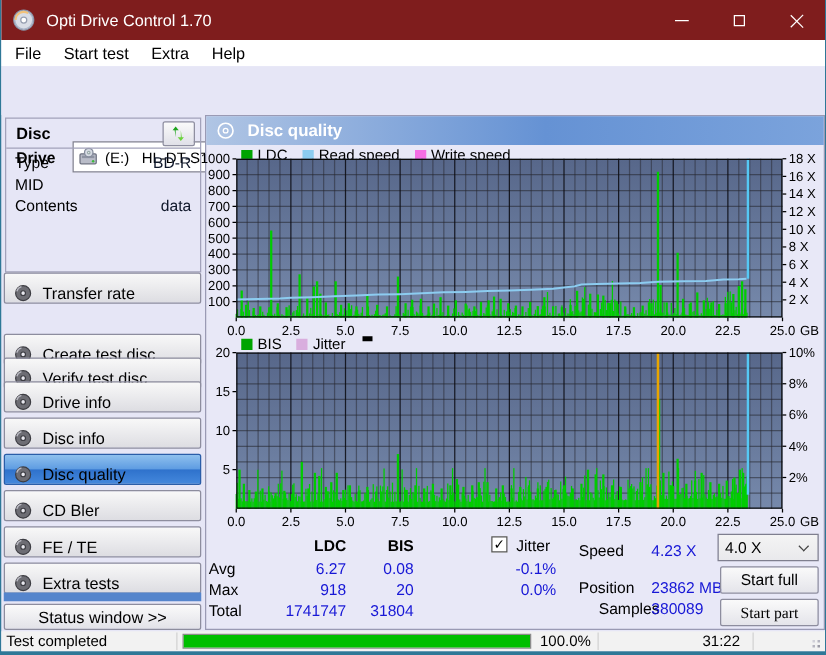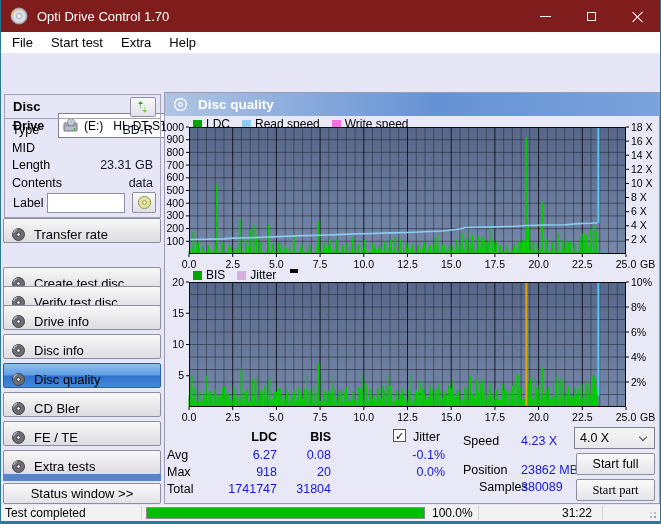--- a/index.html
+++ b/index.html
@@ -192,38 +192,24 @@
     </div>
     <div id="disc-rows" style="padding-top:3px;">
         <div class="drow">
           <span>Type</span>
           <span class="dv">BD-R</span>
         </div>
         <div class="drow">
           <span>MID</span>
         </div>
         <div class="drow">
-          <span>Length</span>
-          <span class="dv">23.31 GB</span>
-        </div>
-        <div class="drow">
           <span>Contents</span>
           <span class="dv">data</span>
         </div>
       </div>
-    <div class="label-row">
-      <span class="ll">Label</span>
-      <input value="" style="">
-      <button class="small-btn" style="right:4px;top:0;width:24px;height:21px;">
-        <svg width="15" height="15" viewBox="0 0 16 16">
-          <circle cx="8" cy="8" r="6.5" fill="#e3e69a" stroke="#8a8d45"></circle>
-          <circle cx="8" cy="8" r="2" fill="#fbfce9" stroke="#8a8d45"></circle>
-        </svg>
-      </button>
-    </div>
   </div>
 
   <div id="sidebar">
       <div class="side-btn" style="top: 218px;">
         <span class="sicon"><svg width="15" height="15" viewBox="0 0 16 16">
             <circle cx="8" cy="8" r="6.4" fill="#6d6d74" stroke="#3c3c42"></circle>
             <path d="M2.6 6.5a5.6 5.6 0 0 1 4-4" fill="none" stroke="#b9b9c2" stroke-width="1.2"></path>
             <circle cx="8" cy="8" r="2" fill="#e8e8ef" stroke="#3c3c42"></circle>
           </svg></span>
         <span>Transfer rate</span>

